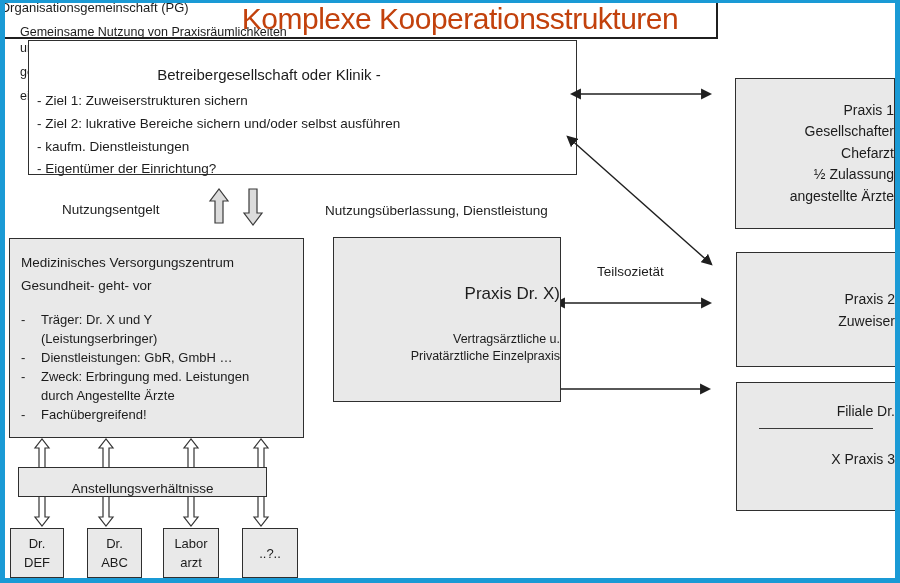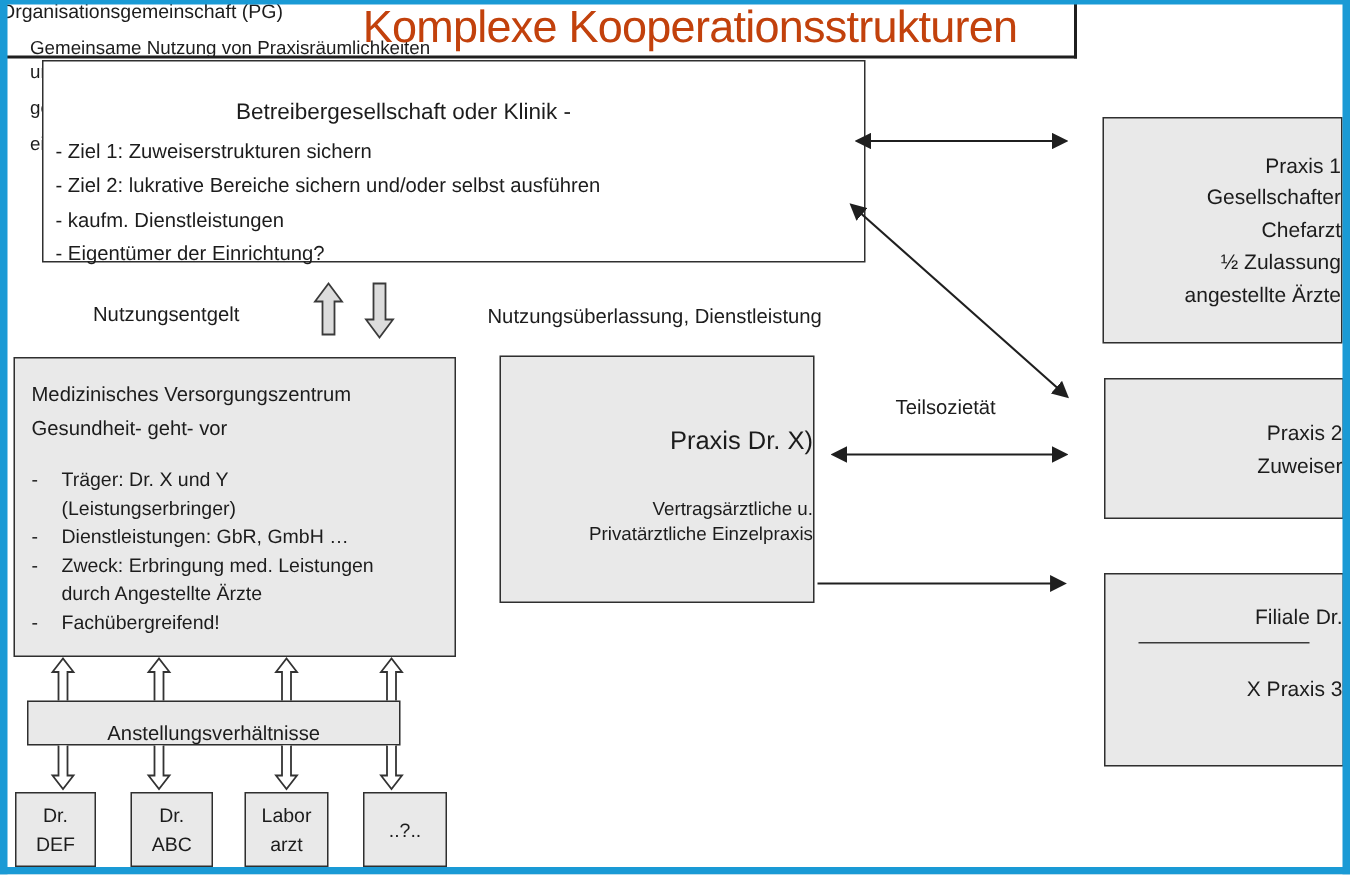--- a/index.html
+++ b/index.html
@@ -22,27 +22,27 @@
   #betreiber .lines { margin-top:5px; }
   
   .flabel { position:absolute; font-size:13.5px; line-height:16px; white-space:nowrap; }
   
   #mvz { left:9px; top:238px; width:295px; height:200px; padding:12px 6px 0 11px; }
   #mvz .t { font-size:13.5px; line-height:23px; }
   #mvz .list { margin-top:13px; }
   #mvz .row { display:flex; font-size:13px; line-height:19px; }
   #mvz .dash { width:20px; flex:0 0 20px; }
   
-  #praxisx { left:333px; top:237px; width:210px; height:165px; }
+  #praxisx { left:333px; top:237px; width:228px; height:165px; }
   #praxisx .t { margin-top:46px; font-size:17px; }
   #praxisx .s { margin-top:27px; font-size:12.5px; line-height:17px; }
   
   #praxis1 { left:735px; top:78px; width:160px; height:151px; display:flex; flex-direction:column;
     justify-content:center; font-size:14px; line-height:21.5px; }
-  #praxis2 { left:736px; top:252px; width:160px; height:94px; display:flex; flex-direction:column;
+  #praxis2 { left:736px; top:252px; width:160px; height:115px; display:flex; flex-direction:column;
     justify-content:center; font-size:14px; line-height:22px; }
   #filiale { left:736px; top:382px; width:160px; height:129px; font-size:14px; }
   #filiale .l1 { margin-top:20px; }
   #filiale .div { width:114px; margin:9px auto 0; border-top:1.5px solid #3a3a3a; }
   #filiale .l2 { margin-top:22px; }
   
   #org { left:328px; top:416px; width:335px; font-size:12.5px; }
   #org .t { font-size:13px; margin-bottom:9px; }
   #org .item { display:flex; line-height:16px; margin-top:8px; }
   #org .dash { width:20px; flex:0 0 20px; }

